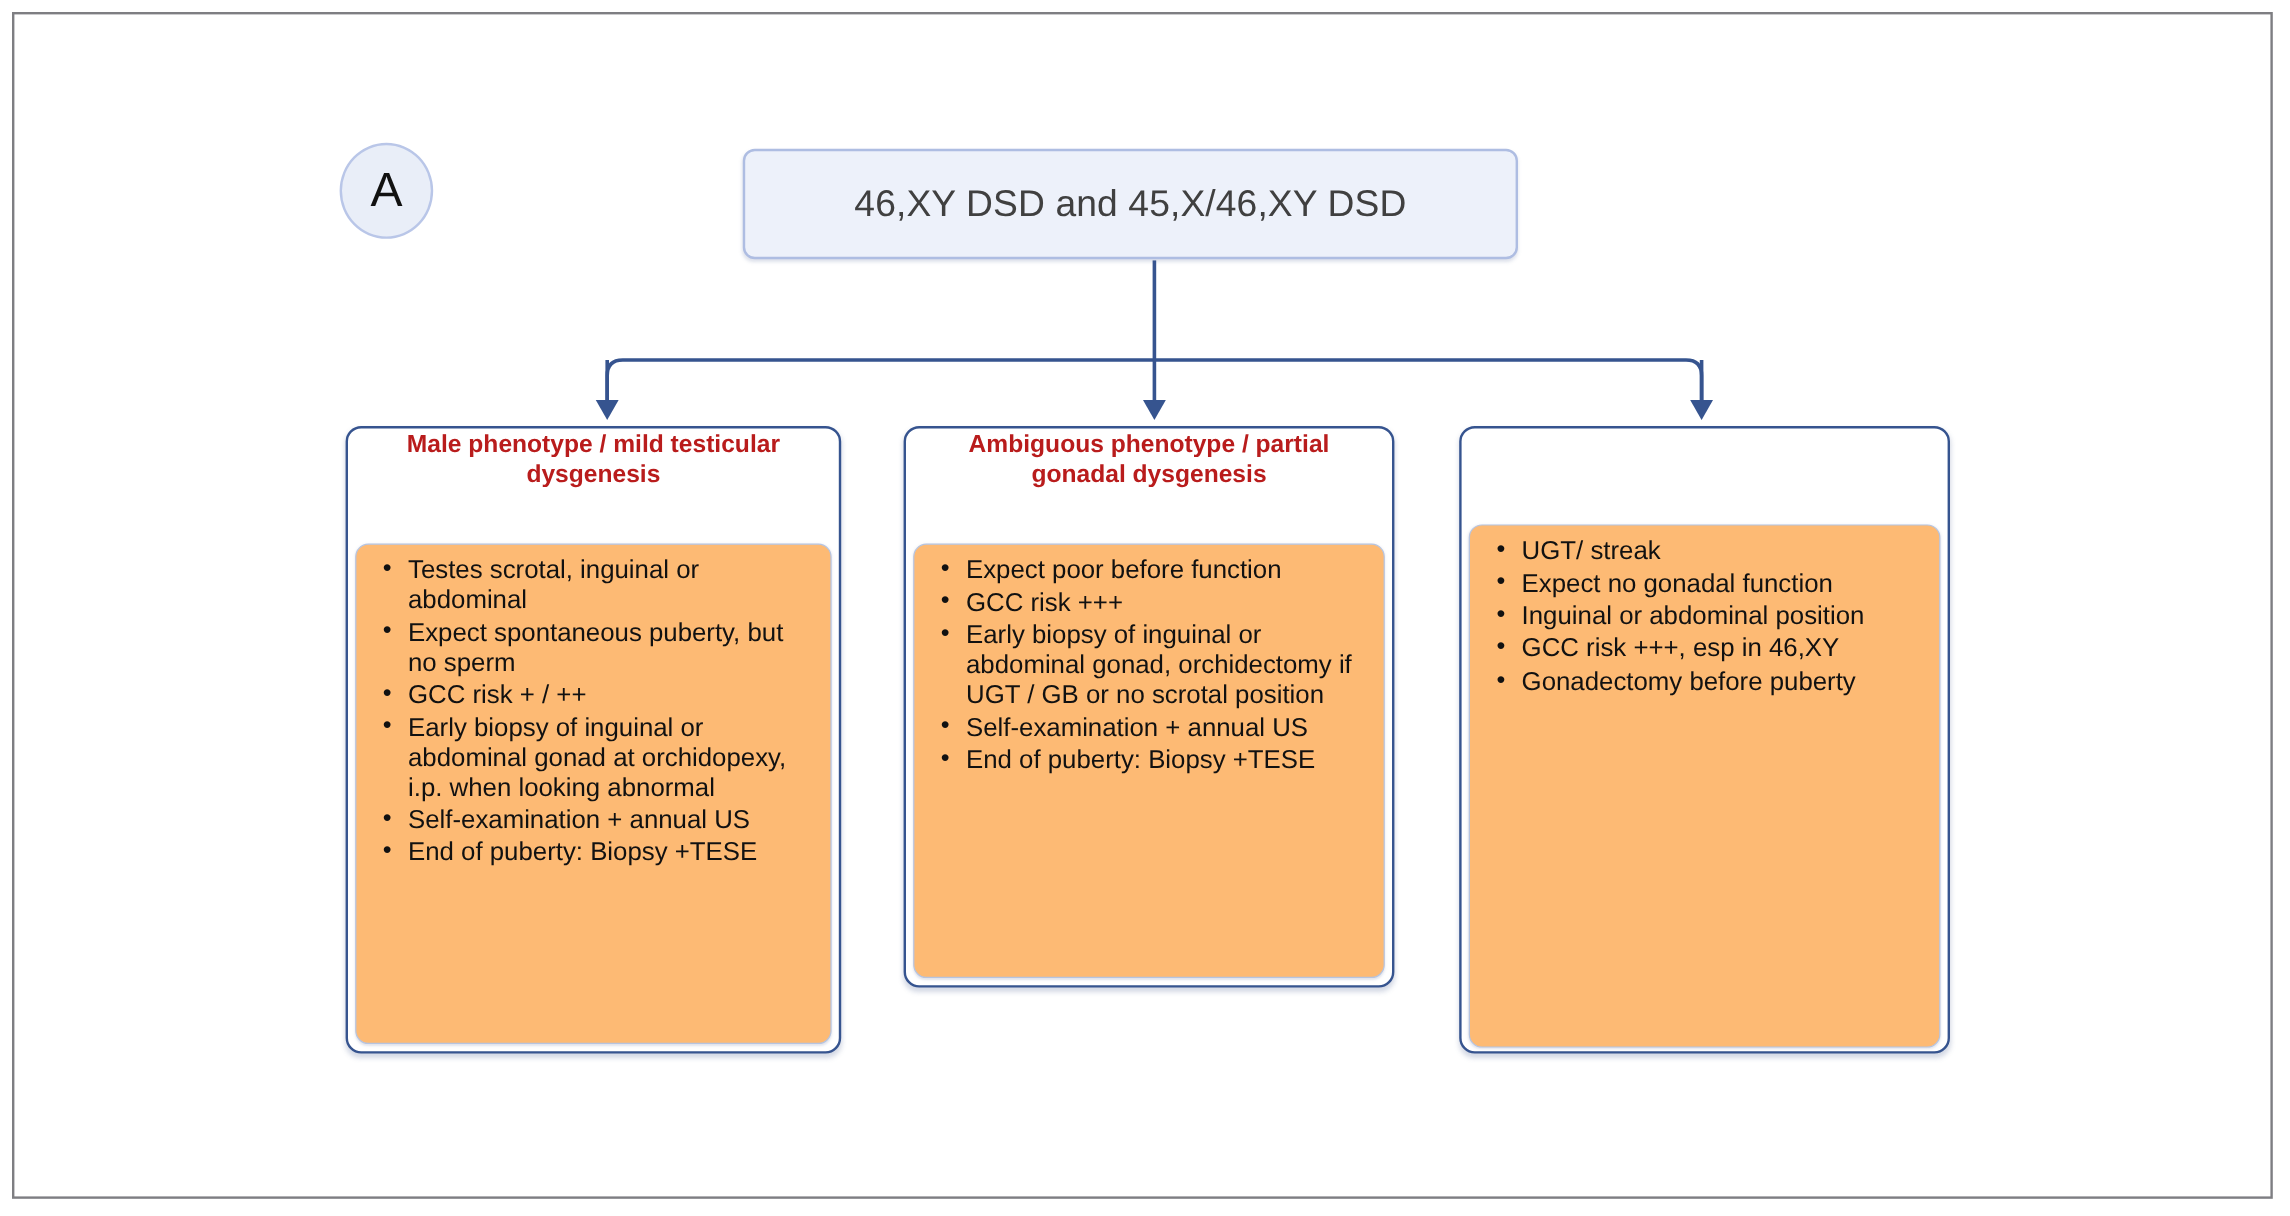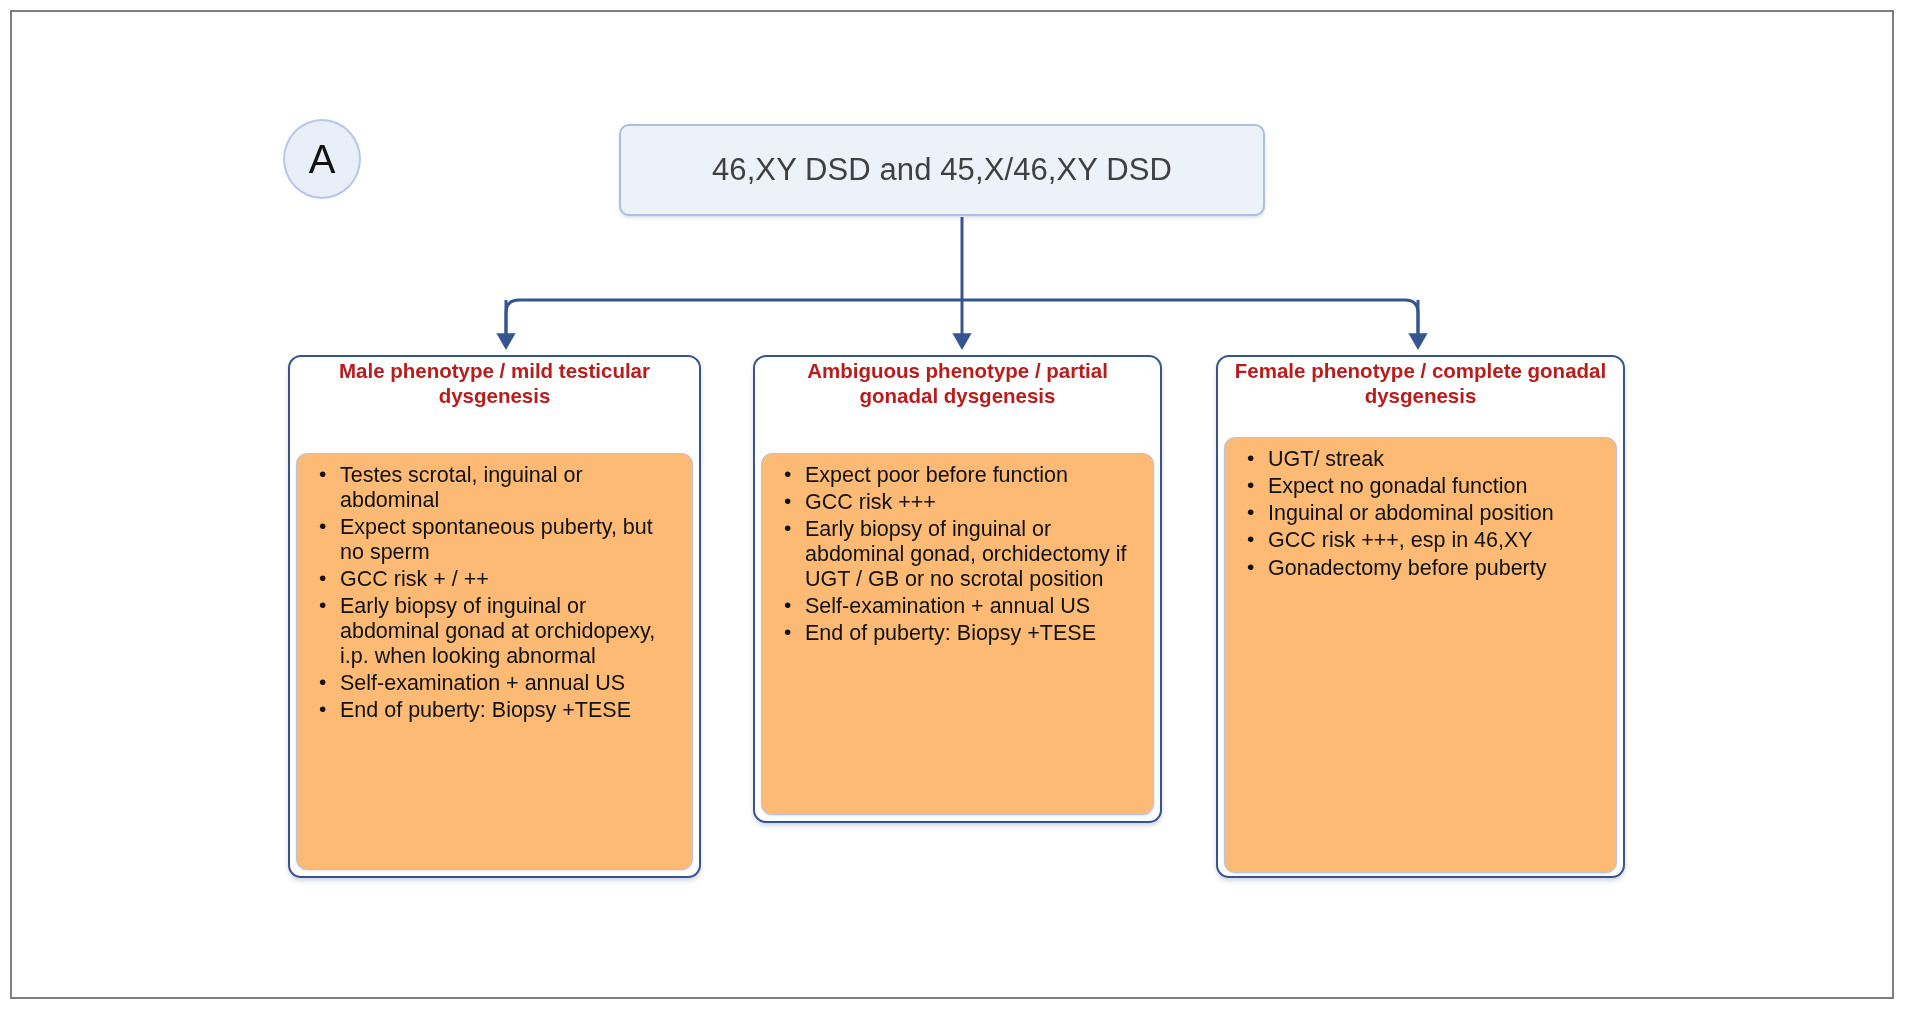--- a/index.html
+++ b/index.html
@@ -106,21 +106,20 @@
         <li>Expect poor before function</li>
         <li>GCC risk +++</li>
         <li>Early biopsy of inguinal or abdominal gonad, orchidectomy if UGT / GB or no scrotal position</li>
         <li>Self-examination + annual US</li>
         <li>End of puberty: Biopsy +TESE</li>
       </ul>
     </div>
   </div>
 
   <div class="panel" id="panel-2">
-    <div class="panel-header">Female phenotype / complete gonadal dysgenesis</div>
     <div class="inner-box">
       <ul class="bullets">
         <li>UGT/ streak</li>
         <li>Expect no gonadal function</li>
         <li>Inguinal or abdominal position</li>
         <li>GCC risk +++, esp in 46,XY</li>
         <li>Gonadectomy before puberty</li>
       </ul>
     </div>
   </div>

